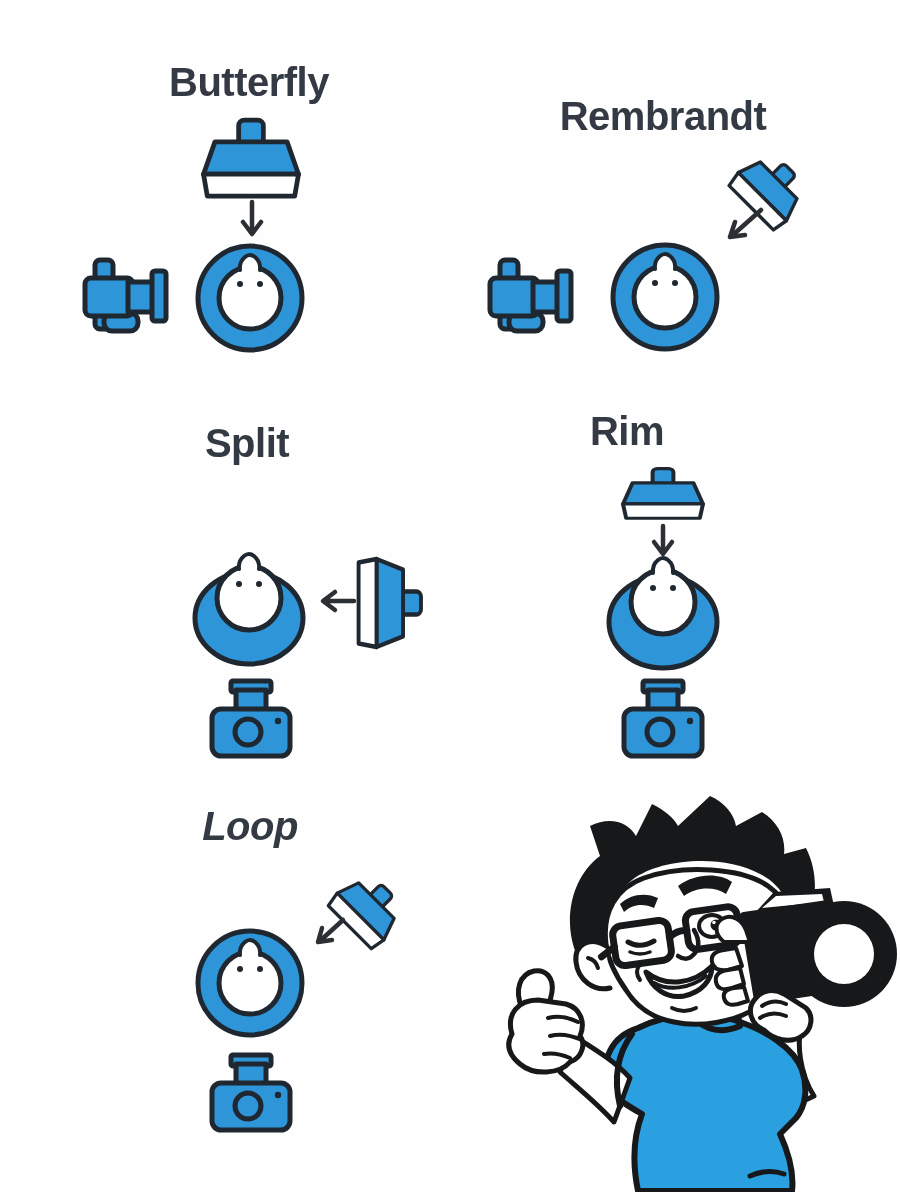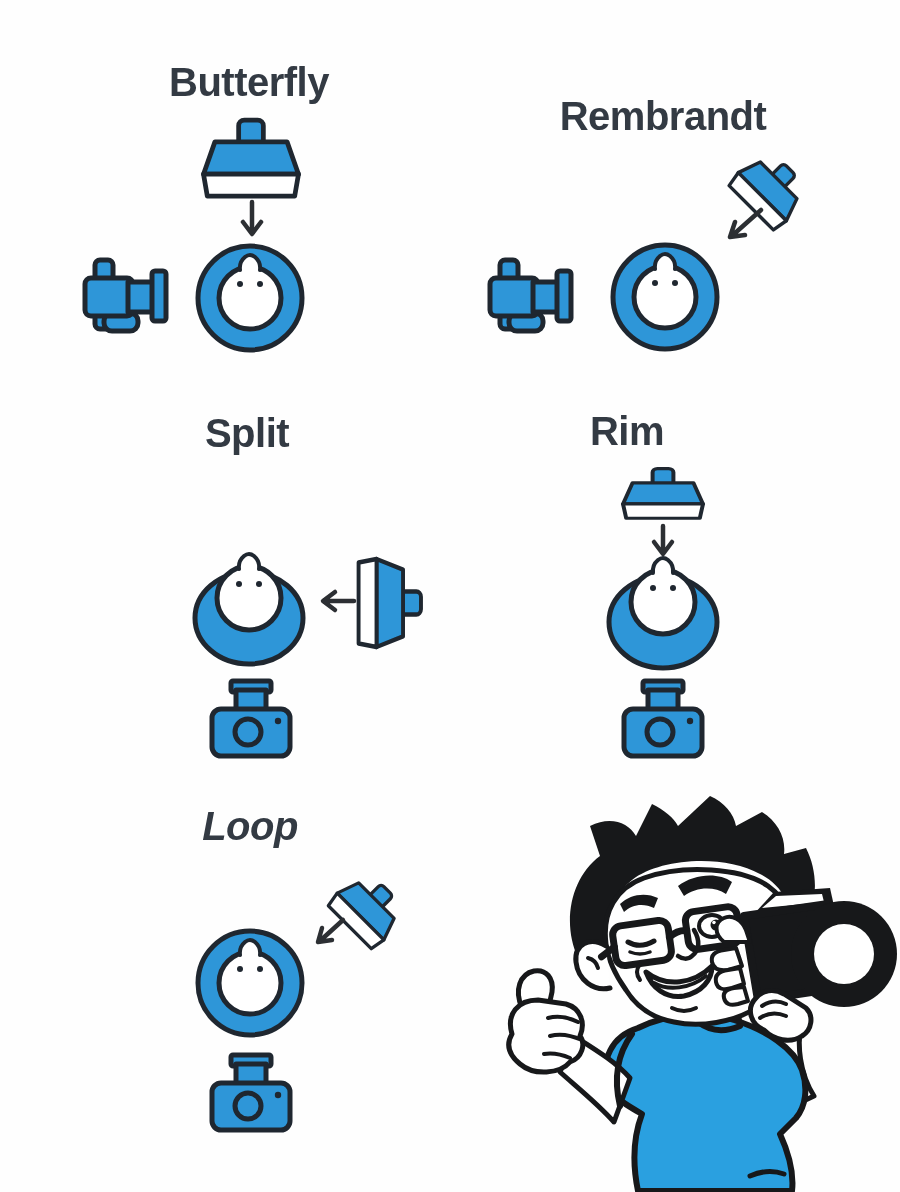--- a/index.html
+++ b/index.html
@@ -7,21 +7,21 @@
     position:relative;width:900px;height:1192px;background:#fefefe;
     font-family:"Liberation Sans",sans-serif;overflow:hidden;
   }
   .sec-title{
     position:absolute;transform:translateX(-50%);
     font-size:40px;font-weight:800;letter-spacing:-0.5px;color:#333a43;
     white-space:nowrap;line-height:1;
   }
   .t-butterfly{left:249px;top:62px;}
   .t-rembrandt{left:663px;top:52px;margin-top:44px;}
-  .t-split{left:247px;top:413px;}
+  .t-split{left:247px;top:423px;}
   .t-rim{left:627px;top:411px;}
   .t-loop{left:250px;top:806px;font-style:italic;}
   svg{position:absolute;left:0;top:0;}
 </style>
 </head>
 <body>
 
 <div id="canvas">
 
   <div class="sec-title t-butterfly">Butterfly</div>

